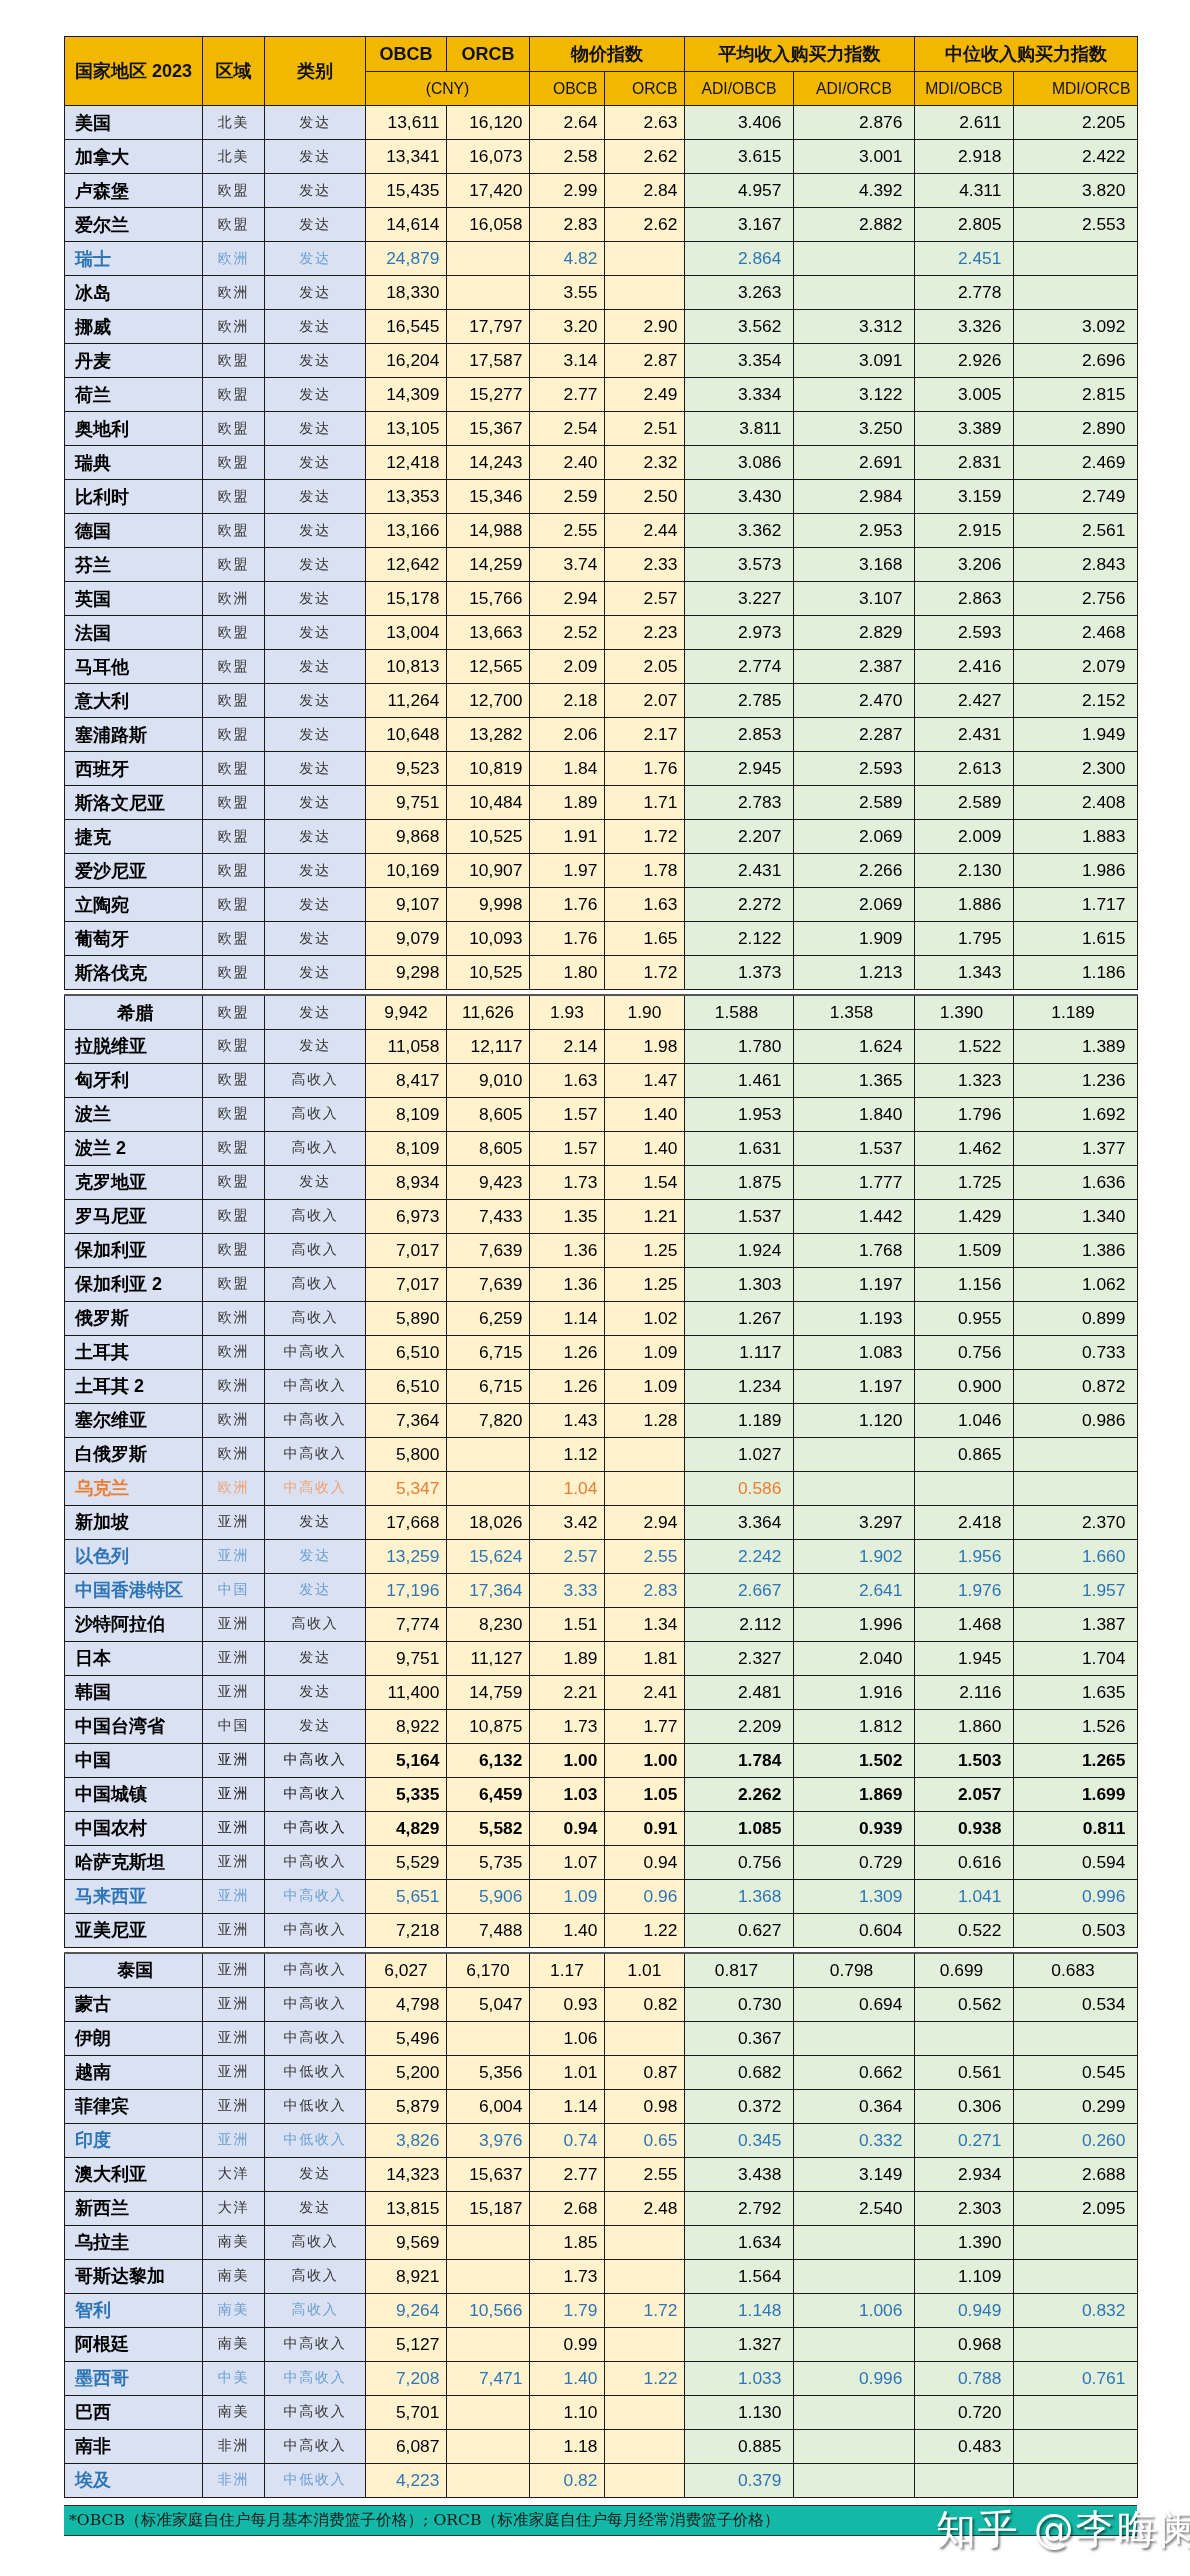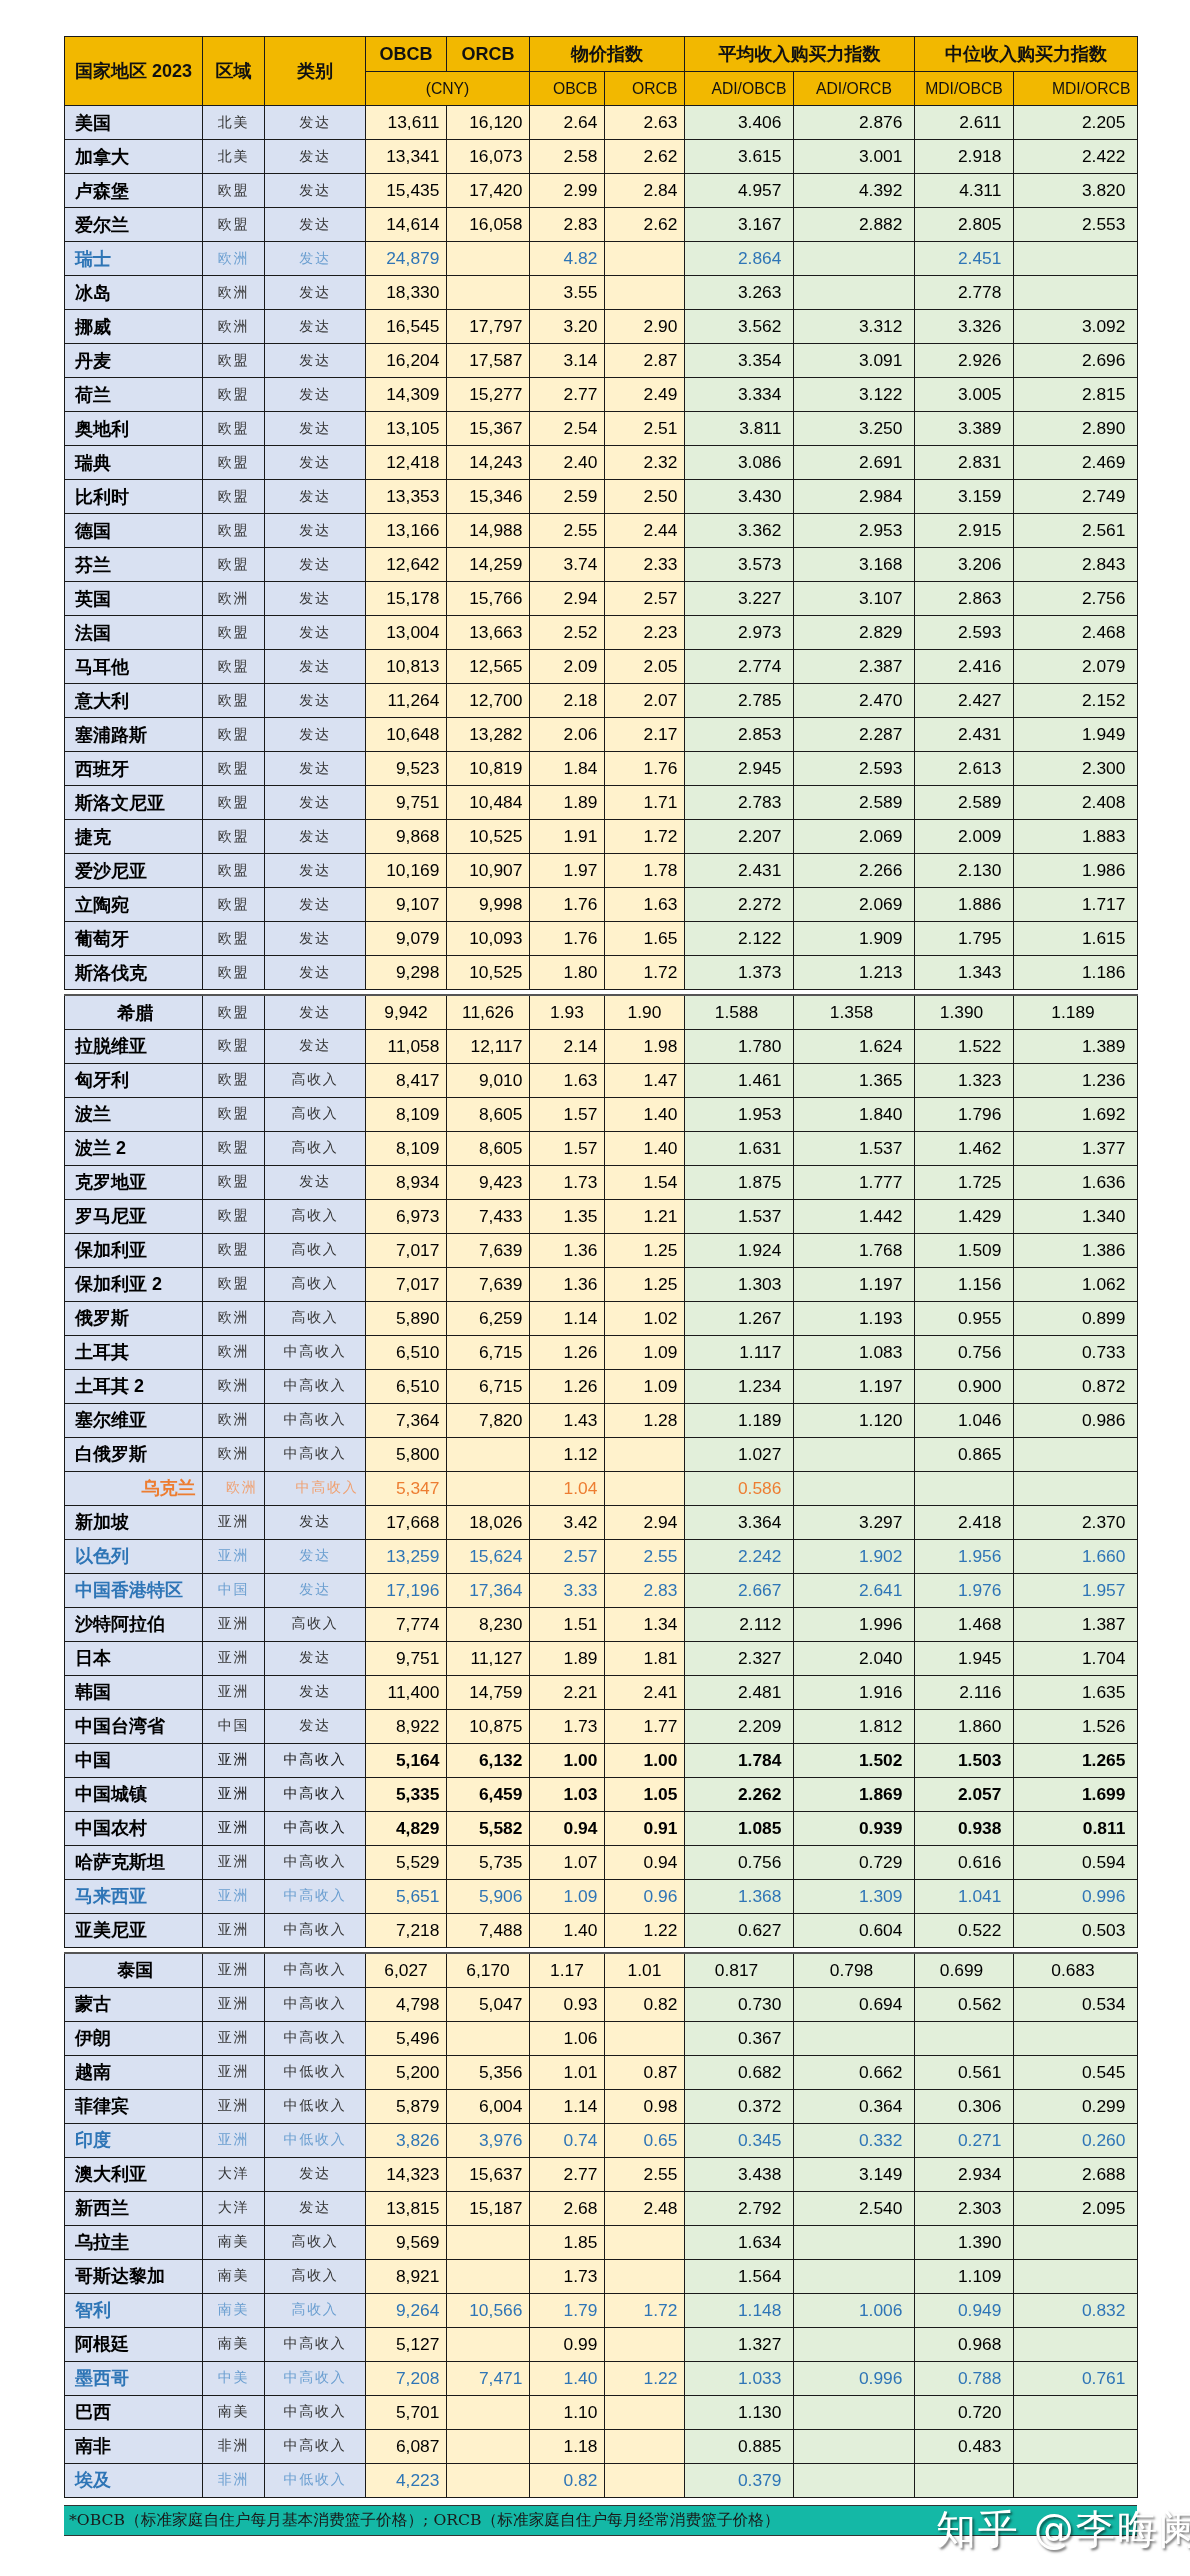--- a/index.html
+++ b/index.html
@@ -16,21 +16,21 @@
   thead th.big { font-size: 18px; text-align: center; }
   thead th.country-h { text-align: left; padding-left: 10px; font-size: 17.4px; }
   thead th.obcb-h { font-size: 15.7px; }
   tbody td { height: 34px; font-size: 17.4px; }
   td.name { background: #D9E1F2; font-weight: bold; font-size: 18px; text-align: left; padding-left: 10px; }
   td.region, td.cat { background: #D9E1F2; text-align: center; font-family: "DejaVu Serif", serif; font-size: 14px; color: #333; letter-spacing: 1.7px; }
   td.y { background: #FFF2CC; text-align: right; }
   td.g { background: #E2EFDA; text-align: right; padding-right: 11.6px; }
   tr.blue td { color: #2E75B6; }
   tr.blue td.region, tr.blue td.cat { color: #6A9ED0; }
-  tr.orange td { color: #ED7D31; text-align: right; }
+  tr.orange td { color: #ED7D31; }
   tr.orange td.region, tr.orange td.cat { color: #F0A070; }
   tr.bold td.y, tr.bold td.g { font-weight: bold; }
   tr.bold td.region, tr.bold td.cat { color: #111; }
   tr.gap td { height: 5.8px; border: none; background: #fff; padding: 0; }
   tr.gap-top td { border-top: 2.1px solid #555; text-align: center; }
   #footer { position: absolute; left: 64px; top: 2505px; width: 1073px; height: 31px; background: #14b8a6; border-top: 1.7px solid #333; border-bottom: 1.7px solid #333; box-sizing: border-box; font-family: "DejaVu Serif", serif; font-size: 15.7px; line-height: 28px; padding-left: 5px; color: #1a1a1a; white-space: nowrap; }
   #watermark { position: absolute; left: 936px; top: 2502px; font-size: 40px; color: #ffffff; font-family: "DejaVu Sans", sans-serif; text-shadow: 1.7px 1.7px 2.5px rgba(0,0,0,0.55); letter-spacing: 1.7px; white-space: nowrap; }
 </style>
 </head>
 <body>
@@ -58,21 +58,21 @@
         <th class="obcb-h">OBCB</th>
         <th class="obcb-h">ORCB</th>
         <th colspan="2" class="big">物价指数</th>
         <th colspan="2" class="big">平均收入购买力指数</th>
         <th colspan="2" class="big">中位收入购买力指数</th>
       </tr>
       <tr class="h2">
         <th colspan="2">(CNY)</th>
         <th style="text-align:right">OBCB</th>
         <th style="text-align:right">ORCB</th>
-        <th style="text-align:right">ADI/OBCB</th>
+        <th style="text-align:center">ADI/OBCB</th>
         <th style="">ADI/ORCB</th>
         <th style="text-align:center">MDI/OBCB</th>
         <th style="text-align:right">MDI/ORCB</th>
       </tr>
     </thead>
     <tbody id="tbody">
         <tr class="">
           <td class="name">美国</td>
           <td class="region">北美</td>
           <td class="cat">发达</td>

